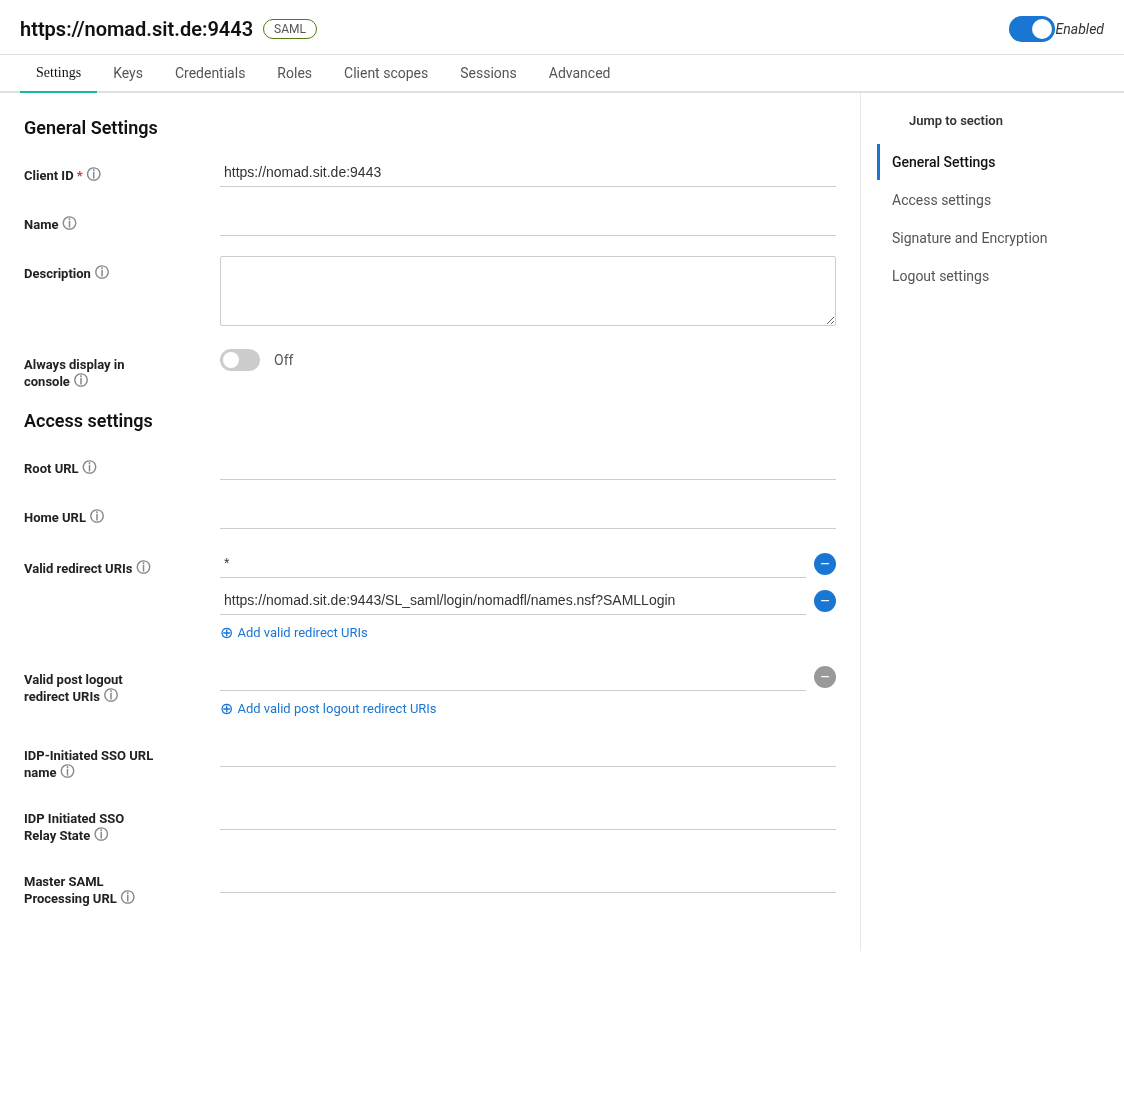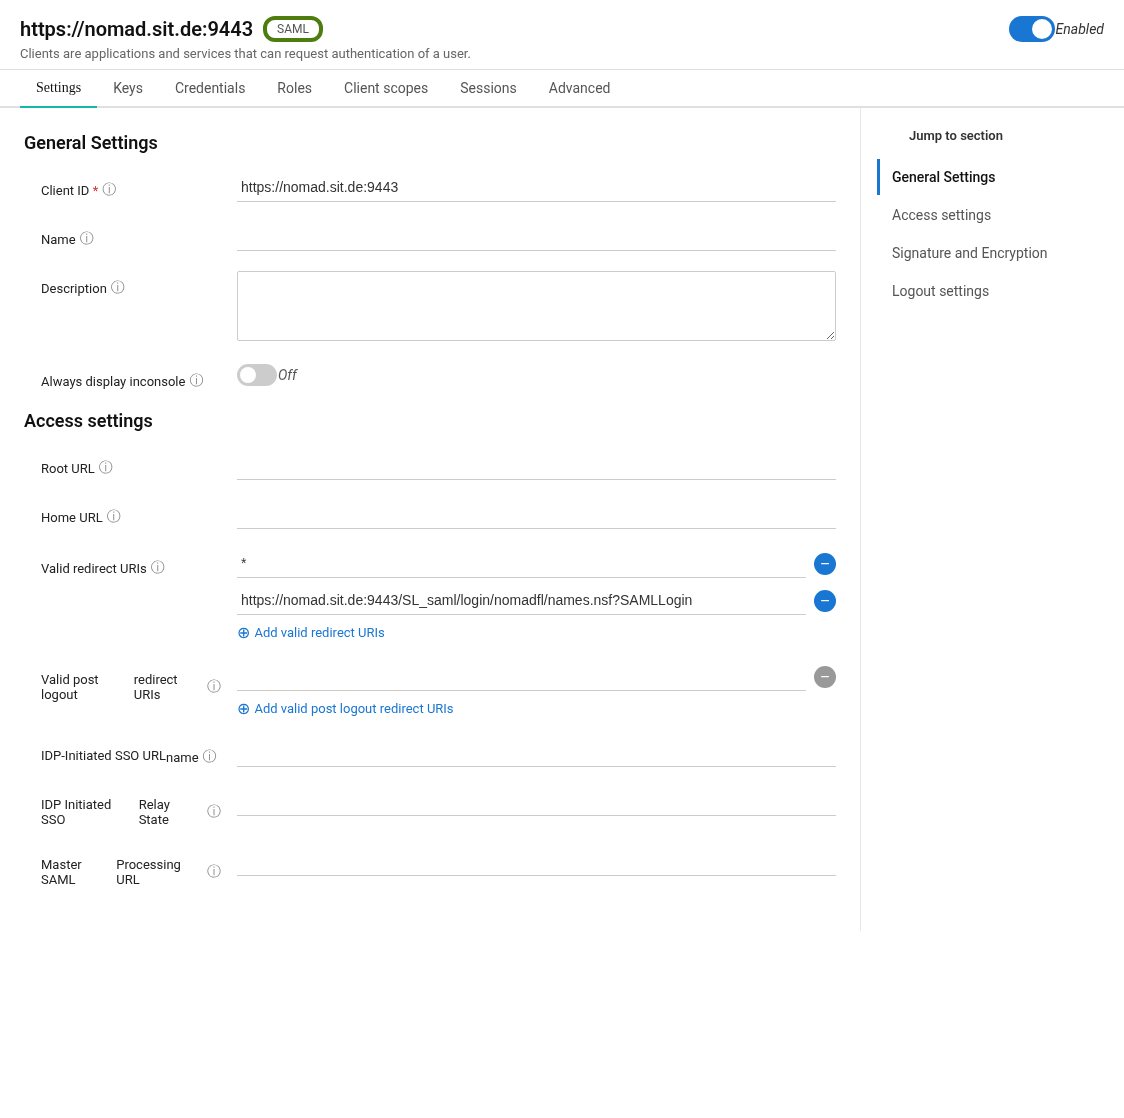--- a/index.html
+++ b/index.html
@@ -1,83 +1,82 @@
 <!DOCTYPE html>
 <html><head>
   <meta charset="utf-8">
   <style>
     * { box-sizing: border-box; margin: 0; padding: 0; }
     body { font-family: -apple-system, BlinkMacSystemFont, 'Segoe UI', Roboto, sans-serif; font-size: 14px; color: #333; background: #fff; }
     
     .header { padding: 16px 20px 8px; border-bottom: 1px solid #e0e0e0; }
     .header-top { display: flex; align-items: center; justify-content: space-between; margin-bottom: 4px; }
     .header-title { font-size: 20px; font-weight: 600; color: #111; }
-    .saml-badge { display: inline-block; margin-left: 10px; border: 4px solid #4d7c0f; border-radius: 12px; padding: 2px 10px; font-size: 12px; color: #555; vertical-align: middle; }
+    .saml-badge { display: inline-block; margin-left: 10px; border: 1px solid #4d7c0f; border-radius: 12px; padding: 2px 10px; font-size: 12px; color: #555; vertical-align: middle; }
     .header-subtitle { font-size: 13px; color: #666; }
     .enabled-toggle { display: flex; align-items: center; gap: 1px; font-style: italic; }
     .toggle-switch { position: relative; width: 46px; height: 26px; }
     .toggle-slider { position: absolute; inset: 0; border-radius: 13px; background: #1976d2; cursor: pointer; }
     .toggle-slider::after { content: ''; position: absolute; width: 20px; height: 20px; background: #fff; border-radius: 50%; top: 3px; left: 23px; }
     .enabled-label { font-size: 14px; color: #333; }
 
     .tabs { display: flex; border-bottom: 2px solid #e0e0e0; padding: 0 20px; }
     .tab { padding: 10px 16px; cursor: pointer; font-size: 14px; color: #555; border-bottom: 2px solid transparent; margin-bottom: -2px; }
     .tab.active { color: #111; border-bottom: 2px solid #14b8a6; font-weight: 500; font-family: Liberation Serif, serif; }
 
     .content { display: flex; gap: 0; }
     .main-content { flex: 1; padding: 24px 24px; max-width: 860px; }
     .sidebar { width: 220px; padding: 20px 16px; border-left: 1px solid #e8e8e8; }
 
     .section-title { font-size: 18px; font-weight: 600; color: #111; margin-bottom: 20px; }
 
     .form-row { display: flex; align-items: flex-start; margin-bottom: 20px; gap: 16px; }
-    .form-label { width: 180px; min-width: 180px; font-size: 13px; font-weight: 400; color: #222; padding-top: 8px; display: flex; align-items: center; gap: 4px; margin-left: 17px; }
+    .form-label { width: 180px; min-width: 180px; font-size: 13px; font-weight: 700; color: #222; padding-top: 8px; display: flex; align-items: center; gap: 4px; }
     .form-label .help-icon { color: #888; font-size: 14px; cursor: pointer; }
     .form-input-wrap { flex: 1; }
     .form-input { width: 100%; border: none; border-bottom: 1px solid #ccc; padding: 6px 4px; font-size: 14px; color: #333; outline: none; background: transparent; }
     .form-textarea { width: 100%; border: 1px solid #ccc; padding: 6px; font-size: 14px; color: #333; outline: none; resize: vertical; min-height: 70px; background: transparent; border-radius: 2px; }
 
-    .toggle-row { display: flex; align-items: center; gap: 1px; font-style: italic; }
+    .toggle-row { display: flex; align-items: center; gap: 14px; }
     .small-toggle { position: relative; width: 40px; height: 22px; }
     .small-slider { position: absolute; inset: 0; border-radius: 11px; background: #ccc; cursor: pointer; }
     .small-slider::after { content: ''; position: absolute; width: 16px; height: 16px; background: #fff; border-radius: 50%; top: 3px; left: 3px; }
     .toggle-label-text { font-size: 14px; color: #555; }
 
     .uri-row { display: flex; align-items: center; margin-bottom: 8px; gap: 8px; }
     .uri-input { flex: 1; border: none; border-bottom: 1px solid #ccc; padding: 6px 4px; font-size: 14px; color: #333; outline: none; }
     .remove-btn { width: 22px; height: 22px; border-radius: 50%; background: #1976d2; border: none; cursor: pointer; color: #fff; font-size: 16px; display: flex; align-items: center; justify-content: center; line-height: 1; }
     .remove-btn-grey { background: #999; }
     .add-link { display: flex; align-items: center; gap: 4px; color: #1976d2; font-size: 13px; cursor: pointer; margin-top: 4px; }
 
     .jump-section { font-size: 13px; font-weight: 600; color: #333; margin-bottom: 16px; margin-left: 32px; }
     .nav-item { padding: 10px 0 10px 12px; font-size: 14px; color: #555; cursor: pointer; border-left: 3px solid transparent; margin-bottom: 2px; }
     .nav-item.active { color: #111; border-left: 3px solid #1976d2; font-weight: 500; }
 
     .required-star { color: #d32f2f; }
-    .label-multiline { display: flex; flex-direction: row; }
+    .label-multiline { display: flex; flex-direction: column; }
     .label-row { display: flex; align-items: center; gap: 4px; }
   </style>
 </head>
 <body>
 
 <div class="header">
   <div class="header-top">
     <div style="display:flex; align-items:center;">
       <span class="header-title">https://nomad.sit.de:9443</span>
       <span class="saml-badge">SAML</span>
     </div>
     <div class="enabled-toggle">
       <label class="toggle-switch">
 
         <span class="toggle-slider"></span>
       </label>
       <span class="enabled-label">Enabled</span>
     </div>
   </div>
-  <div class="header-subtitle">Clients are applications and services that can request authentication of a user.</div>
 </div>
 
 <div class="tabs">
   <div class="tab active">Settings</div>
   <div class="tab">Keys</div>
   <div class="tab">Credentials</div>
   <div class="tab">Roles</div>
   <div class="tab">Client scopes</div>
   <div class="tab">Sessions</div>
   <div class="tab">Advanced</div>

